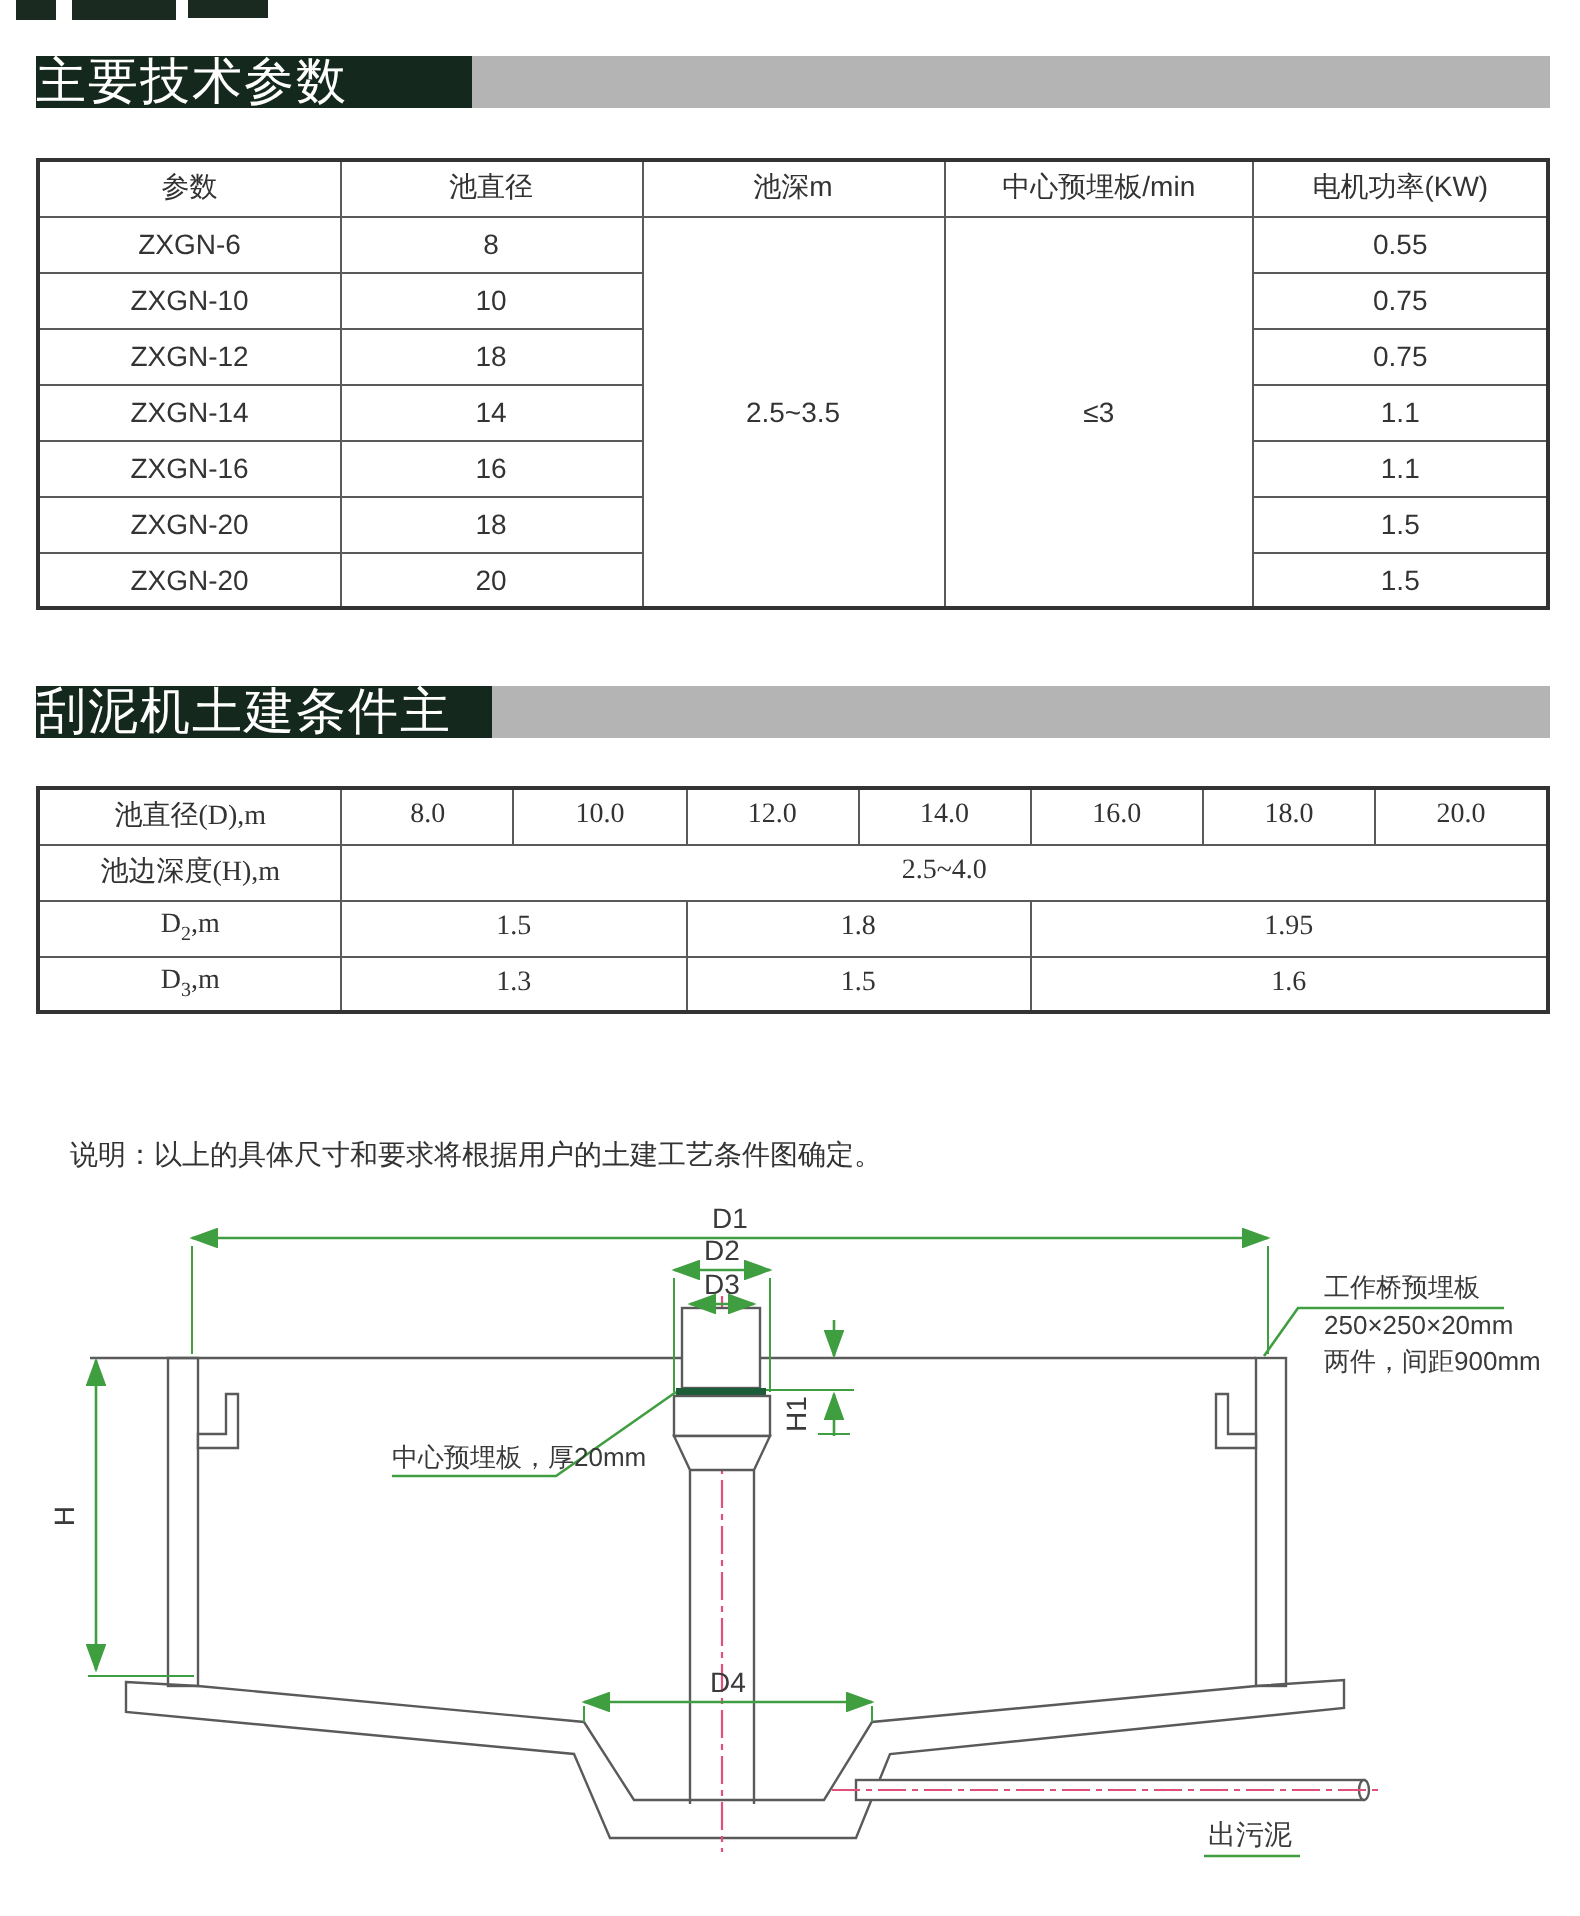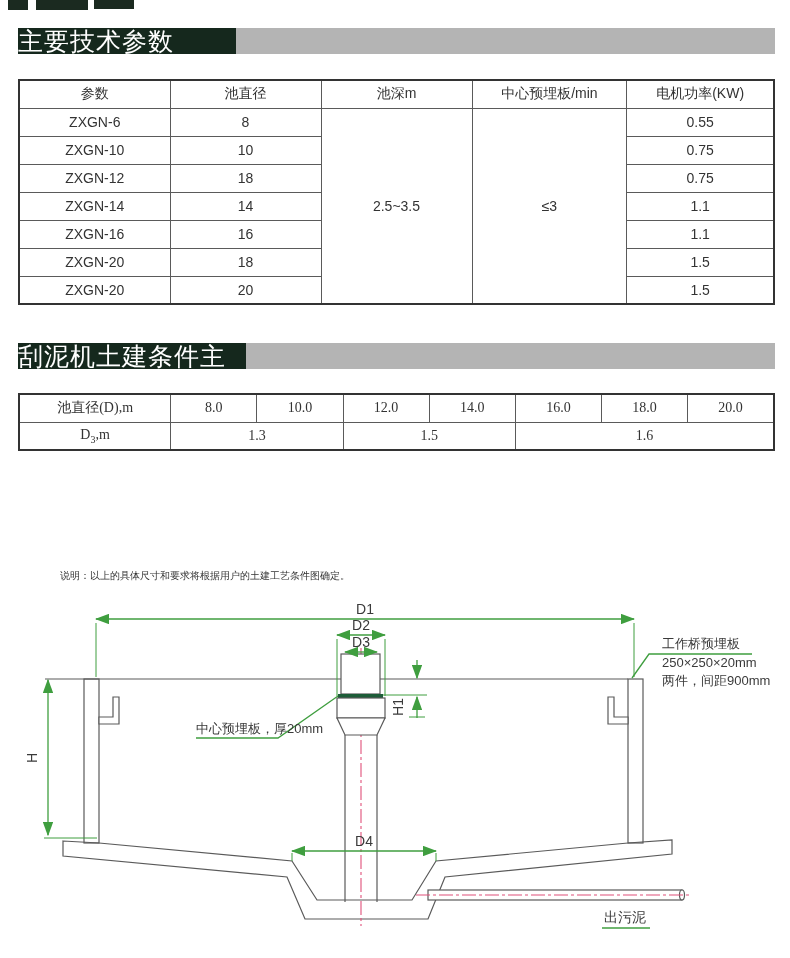--- a/index.html
+++ b/index.html
@@ -21,21 +21,21 @@
 
   table{border-collapse:collapse;table-layout:fixed;position:absolute;left:18px;width:757px;
     font-size:14px;color:var(--text);}
   table{border:2px solid var(--border-dark);}
   th,td{border:1px solid var(--border-light);text-align:center;vertical-align:middle;
     font-weight:normal;padding:0;height:28px;overflow:hidden;white-space:nowrap;}
   .t1{top:79px;}
   .t2{top:393px;font-family:Liberation Serif, serif;}
   .t2 td sub{font-size:10px;}
 
-  .note{position:absolute;left:60px;top:569px;font-size:10px;color:var(--text);}
+  .note{position:absolute;left:35px;top:569px;font-size:14px;color:var(--text);}
 
   .diagram{position:absolute;left:0;top:590px;width:790px;height:368px;}
   .dim{stroke:var(--dim-green);stroke-width:1.3;fill:none;}
   .ext{stroke:var(--dim-green);stroke-width:1;fill:none;}
   .outline{stroke:var(--outline);stroke-width:1.2;fill:none;}
   .outline-f{stroke:var(--outline);stroke-width:1.2;fill:#ffffff;}
   .center{stroke:var(--centerline-red);stroke-width:1.1;fill:none;stroke-dasharray:14 3 3 3;}
   .dtext{fill:#3a3a3a;font-size:14px;}
   .atext{fill:#3a3a3a;font-size:13px;}
 </style>
@@ -128,20 +128,30 @@
     <tbody>
       <tr>
         <td>池直径(D),m</td>
         <td>8.0</td>
         <td>10.0</td>
         <td>12.0</td>
         <td>14.0</td>
         <td>16.0</td>
         <td>18.0</td>
         <td>20.0</td>
+      </tr>
+      <tr>
+        <td>池边深度(H),m</td>
+        <td colspan="7">2.5~4.0</td>
+      </tr>
+      <tr>
+        <td><span>D</span><sub>2</sub><span>,m</span></td>
+        <td colspan="2">1.5</td>
+        <td colspan="2">1.8</td>
+        <td colspan="3">1.95</td>
       </tr>
       <tr>
         <td><span>D</span><sub>3</sub><span>,m</span></td>
         <td colspan="2">1.3</td>
         <td colspan="2">1.5</td>
         <td colspan="3">1.6</td>
       </tr>
     </tbody>
   </table>
 

